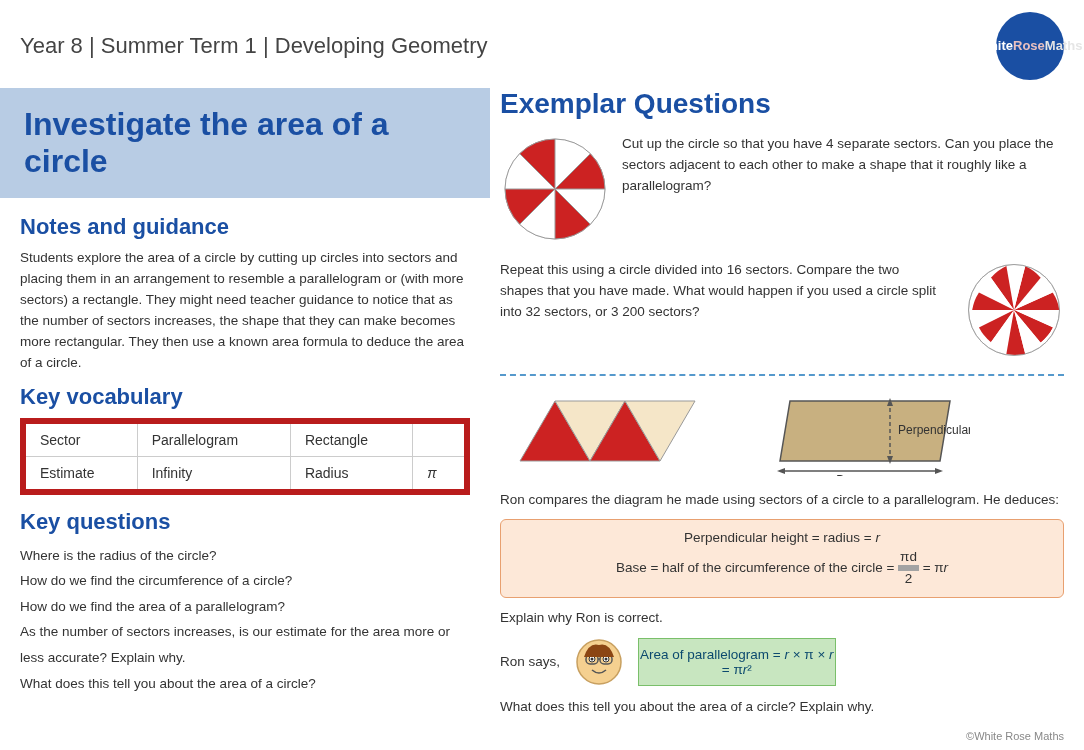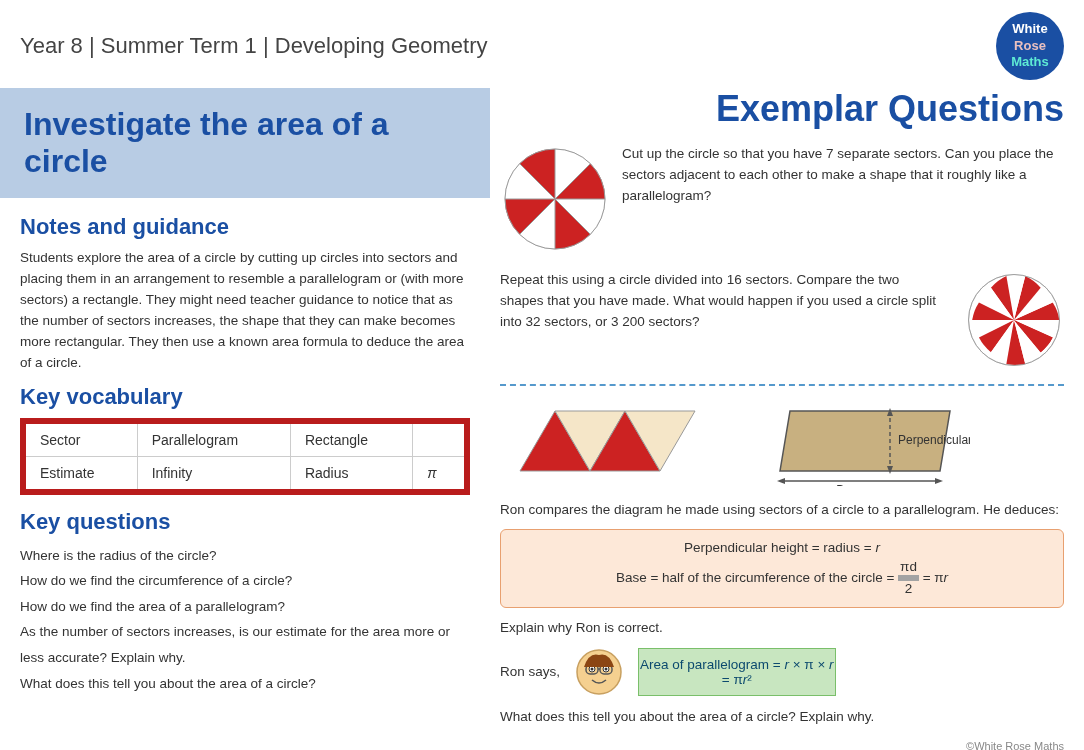--- a/index.html
+++ b/index.html
@@ -21,32 +21,32 @@
       font-size: 22px;
       color: #444;
       font-weight: normal;
     }
     .logo {
       width: 68px;
       height: 68px;
       background: #1a4fa3;
       border-radius: 50%;
       display: flex;
-      flex-direction: column;
+      flex-direction: row;
       align-items: center;
       justify-content: center;
       color: white;
       font-size: 11px;
       font-weight: bold;
       text-align: center;
       line-height: 1.3;
     }
     .logo .white { color: #fff; font-size: 13px; }
     .logo .rose { color: #e8c0c0; font-size: 13px; }
-    .logo .maths { color: #5eead4; font-size: 13px; }
+    .logo .maths { color: #e5e5e5; font-size: 13px; }
     .main-content {
       display: flex;
       padding: 0 0 0 0;
     }
     .left-panel {
       width: 490px;
       padding: 0 20px 20px 20px;
     }
     .right-panel {
       flex: 1;
@@ -82,25 +82,24 @@
       border-collapse: collapse;
       margin-bottom: 14px;
       font-size: 14px;
     }
     .vocab-table td {
       border: 1px solid #ccc;
       padding: 8px 14px;
       color: #333;
     }
     .exemplar-heading {
-      font-size: 36px;
+      font-size: 28px;
       color: #1a4fa3;
       font-weight: bold;
       margin-bottom: 14px;
-      text-align: right;
     }
     .exemplar-q1 {
       display: flex;
       align-items: flex-start;
       margin-bottom: 12px;
       gap: 12px;
     }
     .exemplar-q2 {
       display: flex;
       align-items: flex-start;
@@ -231,21 +230,21 @@
           <line x1="55" y1="55" x2="105" y2="55" stroke="#999" stroke-width="1"></line>
           <line x1="55" y1="55" x2="90.36" y2="19.64" stroke="#999" stroke-width="1"></line>
           <line x1="55" y1="55" x2="55" y2="5" stroke="#999" stroke-width="1"></line>
           <line x1="55" y1="55" x2="19.64" y2="19.64" stroke="#999" stroke-width="1"></line>
           <line x1="55" y1="55" x2="5" y2="55" stroke="#999" stroke-width="1"></line>
           <line x1="55" y1="55" x2="19.64" y2="90.36" stroke="#999" stroke-width="1"></line>
           <line x1="55" y1="55" x2="55" y2="105" stroke="#999" stroke-width="1"></line>
           <line x1="55" y1="55" x2="90.36" y2="90.36" stroke="#999" stroke-width="1"></line>
         </svg>
       </div>
-      <div class="q-text">Cut up the circle so that you have 7 separate sectors. Can you place the sectors adjacent to each other to make a shape that it roughly like a parallelogram?</div>
+      <div class="q-text">Cut up the circle so that you have 4 separate sectors. Can you place the sectors adjacent to each other to make a shape that it roughly like a parallelogram?</div>
     </div>
 
     <div class="exemplar-q2">
       <div class="q-text" style="flex:1">Repeat this using a circle divided into 16 sectors. Compare the two shapes that you have made. What would happen if you used a circle split into 32 sectors, or 3 200 sectors?</div>
 
       <div class="circle-container">
         <svg width="100" height="100" viewBox="0 0 110 110">
           <circle cx="55" cy="55" r="50" fill="white" stroke="#ccc" stroke-width="1"></circle>
 
           <path d="M55,55 L105,55 A50,50 0 0,0 97.55,35.74 Z" fill="#cc2222"></path>

